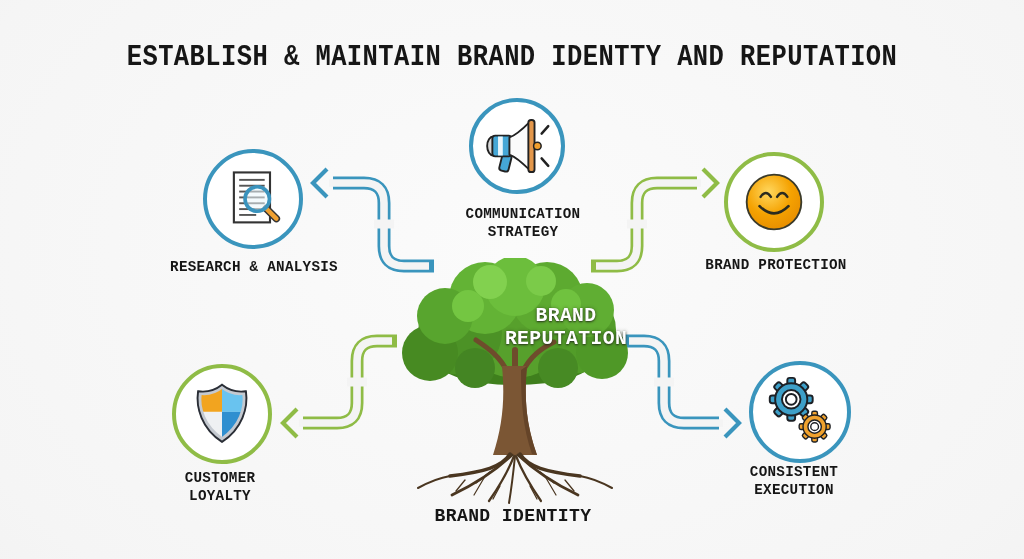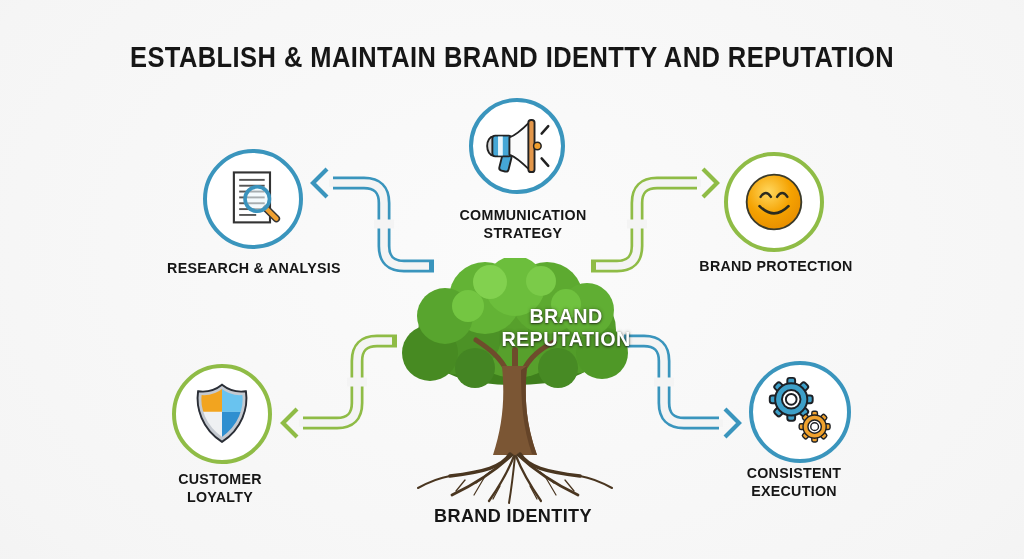--- a/index.html
+++ b/index.html
@@ -2,21 +2,21 @@
 <html style="--blue: #3a95bd; --green: #8fbc46; --smiley_orange: #f5a201; --gear_orange: #f0a22e; --text_dark: #161616; --background: #f4f4f4; --white: #ffffff;"><head>
 <meta charset="utf-8">
 <style>
   html,body{margin:0;padding:0;}
   body{
     width:1024px;height:559px;overflow:hidden;position:relative;
     font-family:"Liberation Sans", sans-serif;
     background:
       radial-gradient(130% 170% at 50% 45%, #fbfbfb 0%, #f5f5f5 45%, #ececec 78%, #dedede 100%);
   }
-  .stage{position:absolute;inset:0;}
+  .stage{position:absolute;inset:0;font-family:Liberation Mono, monospace;}
 
   .title{
     position:absolute;left:0;right:0;top:40px;text-align:center;
     font-size:30px;font-weight:700;color:var(--text_dark);
     letter-spacing:.5px;transform:scaleX(.85);transform-origin:50% 50%;
     white-space:nowrap;
   }
 
   .node-circle{
     position:absolute;border-radius:50%;background:var(--white);

